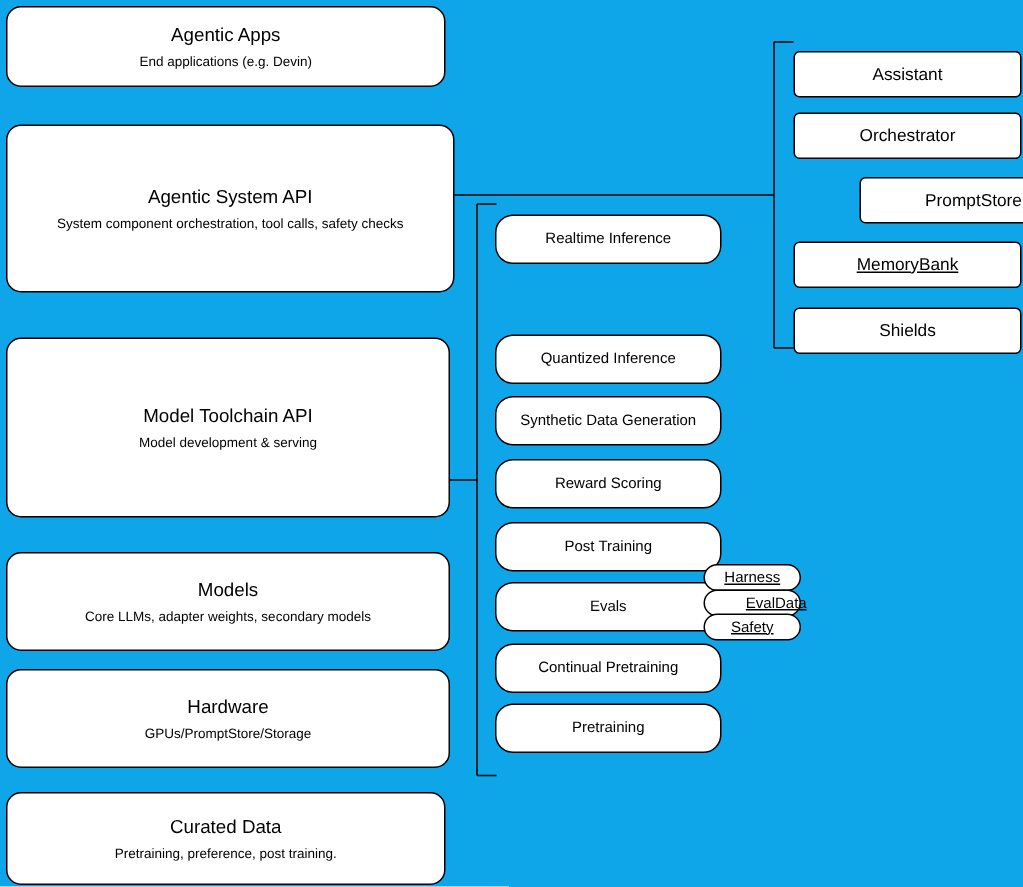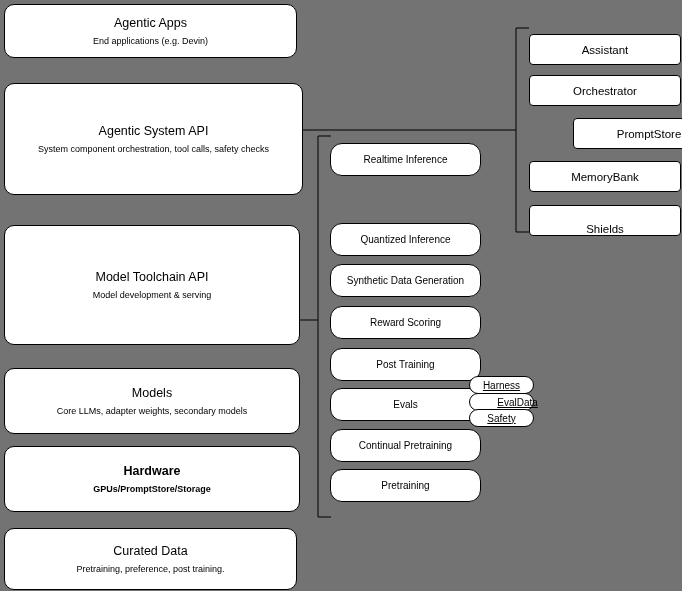--- a/index.html
+++ b/index.html
@@ -9,21 +9,21 @@
   }
   body {
     font-family: "Liberation Sans", sans-serif;
     color: #000000;
   }
   #canvas {
     position: relative;
     width: 682px;
     height: 591px;
     overflow: hidden;
-    background: #737373;
+    background: #0ea5e9;
   }
   .node {
     position: absolute;
     box-sizing: border-box;
     background: #ffffff;
     border: 1px solid #000000;
     display: flex;
     flex-direction: column;
     align-items: center;
     justify-content: center;
@@ -106,43 +106,43 @@
   <div class="node layer" style="left:4px; top:225px; width:296px; height:120px;">
     <div class="title">Model Toolchain API</div>
     <div class="sub">Model development &amp; serving</div>
   </div>
 
   <div class="node layer" style="left:4px; top:368px; width:296px; height:66px;">
     <div class="title">Models</div>
     <div class="sub">Core LLMs, adapter weights, secondary models</div>
   </div>
 
-  <div class="node layer" style="left:4px; top:446px; width:296px; height:66px;font-weight:bold;">
+  <div class="node layer" style="left:4px; top:446px; width:296px; height:66px;">
     <div class="title">Hardware</div>
     <div class="sub">GPUs/PromptStore/Storage</div>
   </div>
 
   <div class="node layer" style="left:4px; top:528px; width:293px; height:62px;">
     <div class="title">Curated Data</div>
     <div class="sub">Pretraining, preference, post training.</div>
   </div>
 
   <div class="node service" style="left:529px; top:34px; width:152px; height:31px;">
     <span>Assistant</span>
   </div>
   <div class="node service" style="left:529px; top:75px; width:152px; height:31px;">
     <span>Orchestrator</span>
   </div>
   <div class="node service" style="left:529px; top:118px; width:152px; height:31px;margin-left:44px;">
     <span>PromptStore</span>
   </div>
-  <div class="node service" style="left:529px; top:161px; width:152px; height:31px;">
+  <div class="node service" style="left:529px; top:161px; width:152px; height:31px;text-decoration:underline;">
     <span>MemoryBank</span>
   </div>
-  <div class="node service" style="left:529px; top:205px; width:152px; height:31px;justify-content:flex-end;">
+  <div class="node service" style="left:529px; top:205px; width:152px; height:31px;">
     <span>Shields</span>
   </div>
 
   <div class="node capability" style="left:330px; top:143px; width:151px;">
     <span>Realtime Inference</span>
   </div>
   <div class="node capability" style="left:330px; top:223px; width:151px;">
     <span>Quantized Inference</span>
   </div>
   <div class="node capability" style="left:330px; top:264px; width:151px;">

